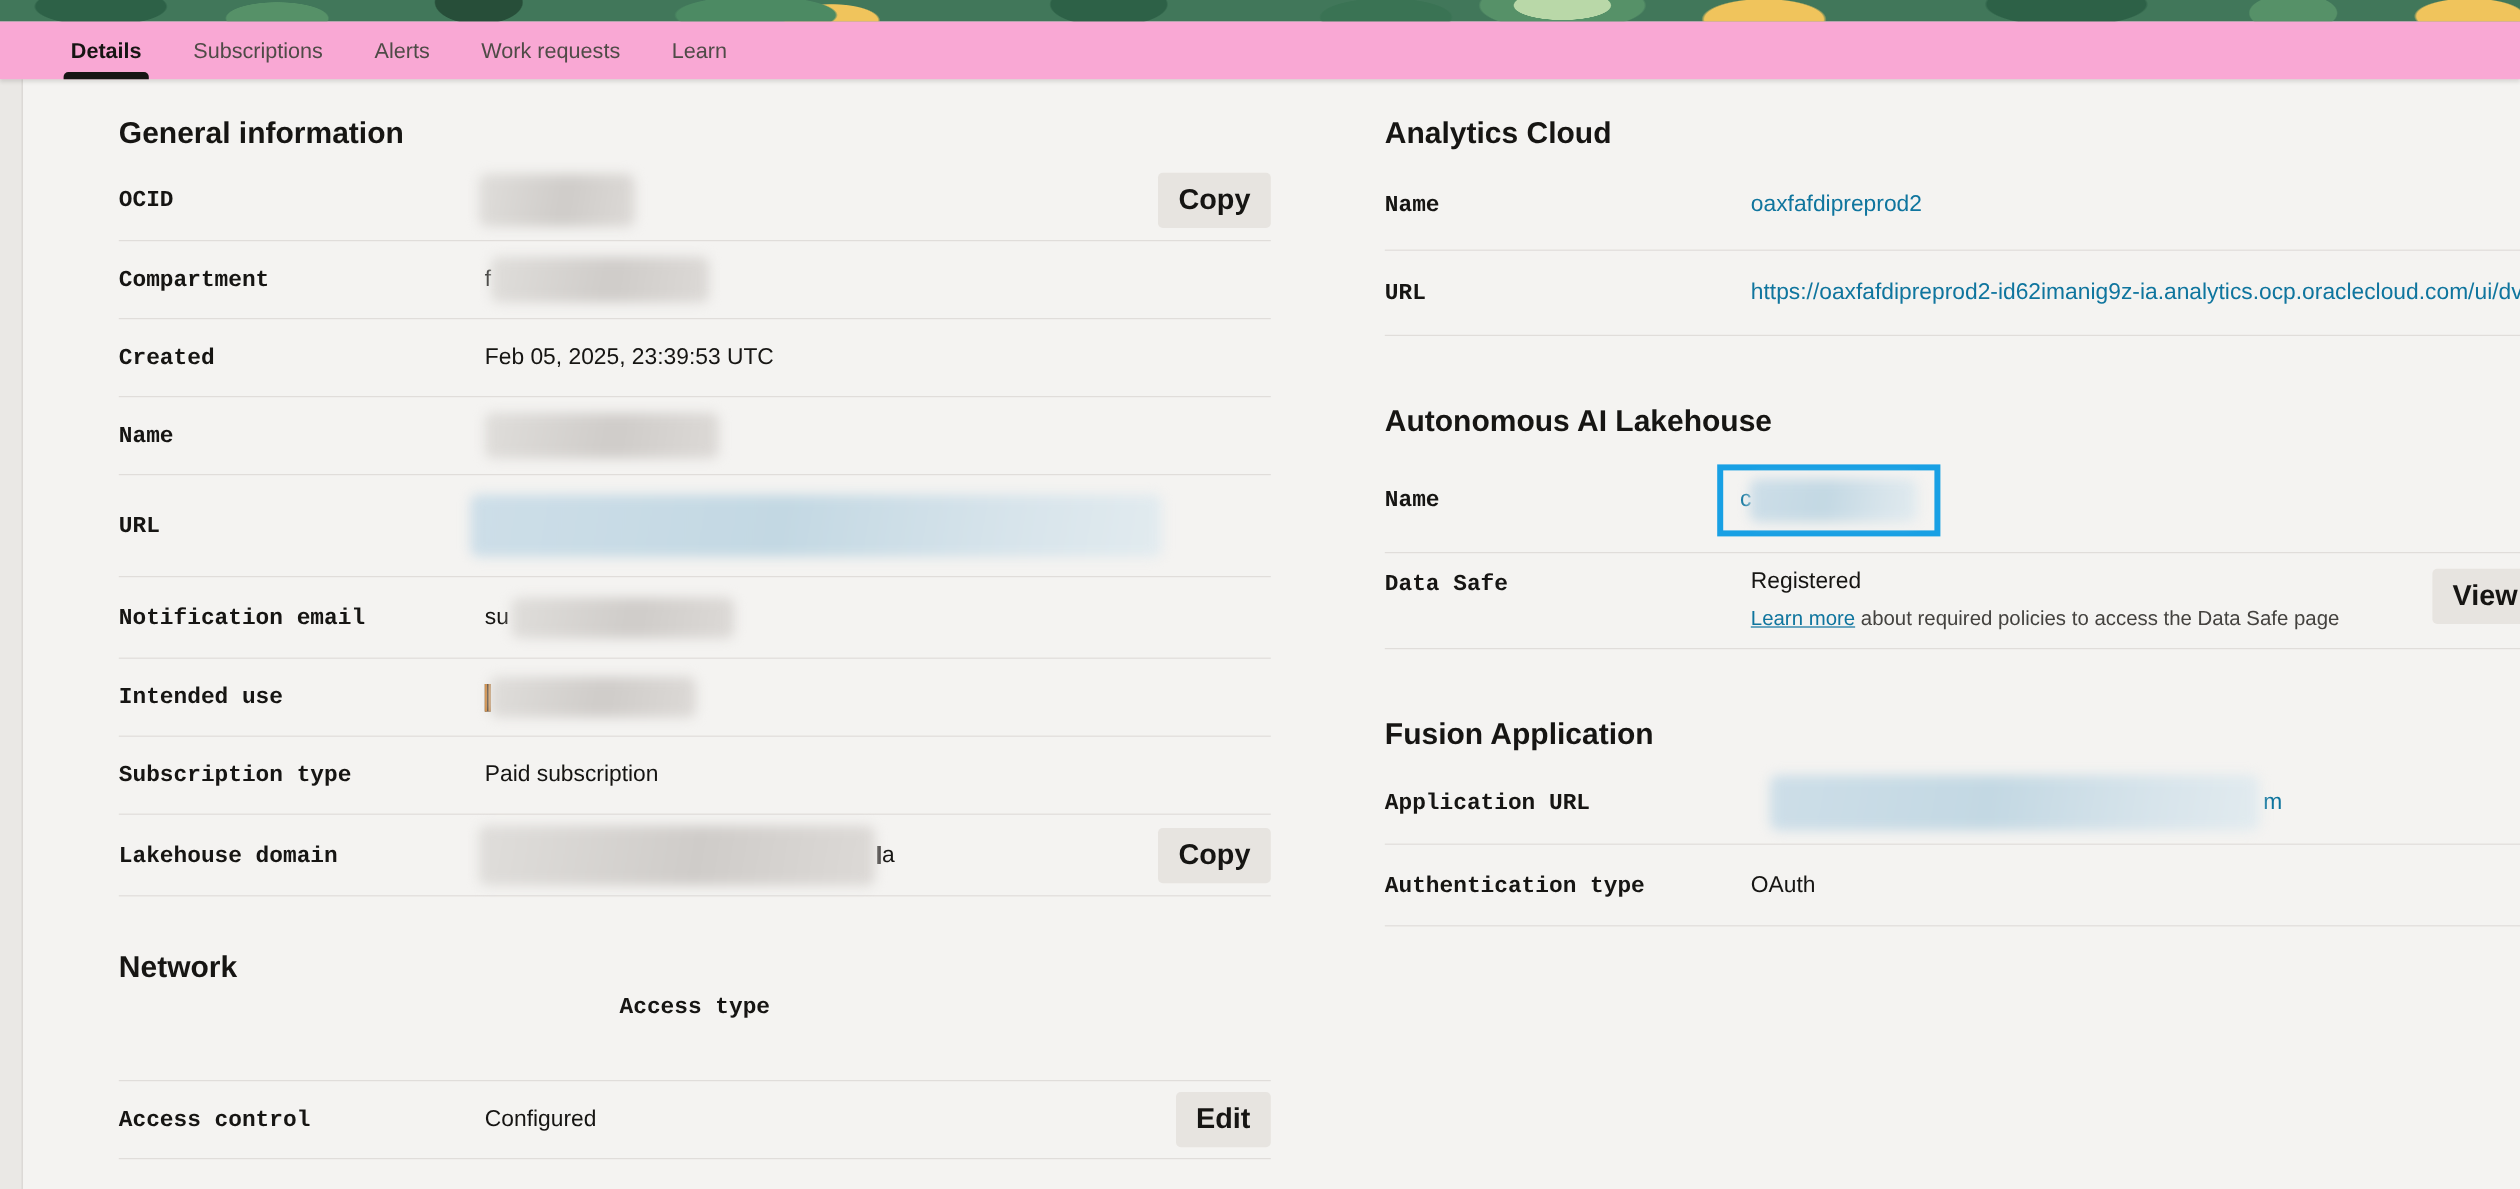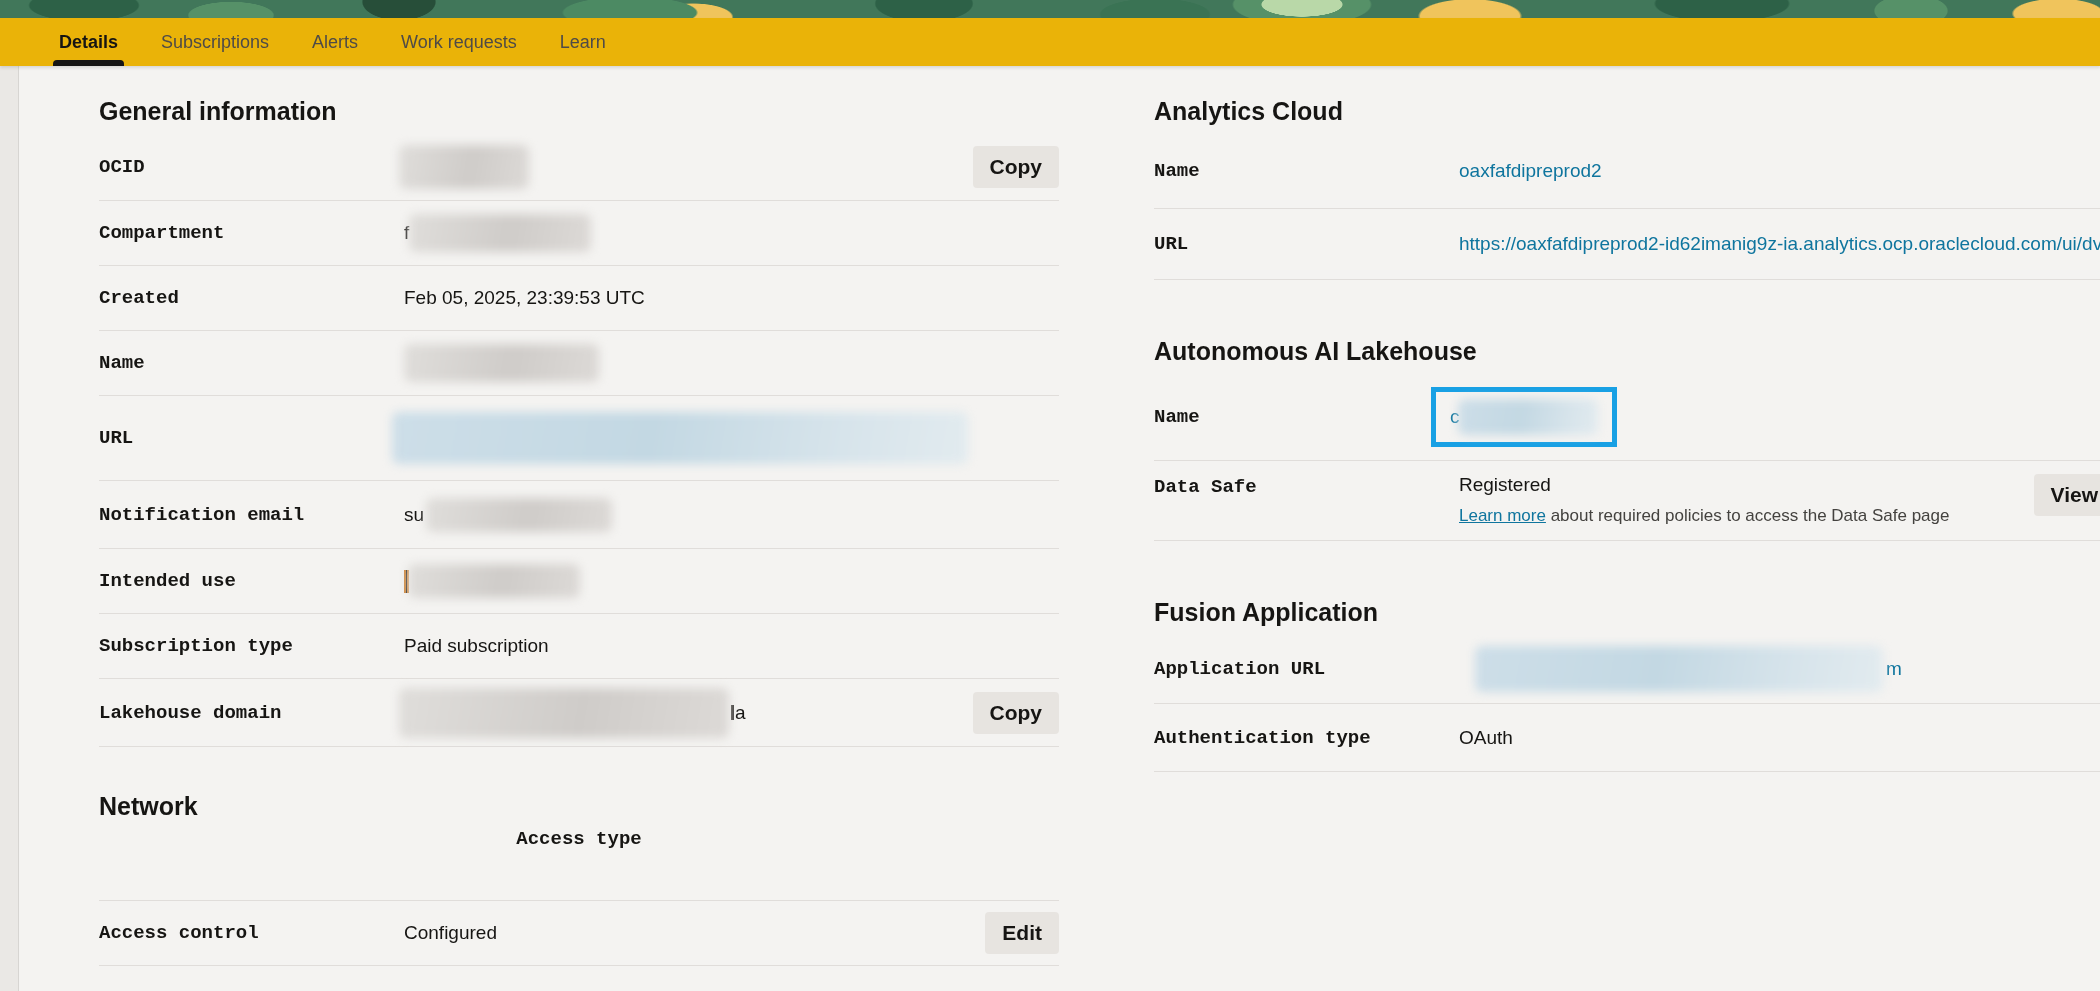--- a/index.html
+++ b/index.html
@@ -23,21 +23,21 @@
       radial-gradient(ellipse 100px 30px at 62% 25%, #b9d8a8 0 40%, #569168 41% 68%, transparent 70%),
       radial-gradient(ellipse 90px 30px at 70% 90%, #f0c45c 0 55%, transparent 58%),
       radial-gradient(ellipse 110px 30px at 82% 20%, #2d6147 0 60%, transparent 62%),
       radial-gradient(ellipse 60px 26px at 91% 60%, #569168 0 60%, transparent 62%),
       radial-gradient(ellipse 80px 26px at 98% 75%, #f0c45c 0 55%, transparent 58%),
       #41775a;
   }
 
   
   .tabbar {
-    height:48px; background:#eab308; display:flex; align-items:stretch;
+    height:48px; background:#f9a8d4; display:flex; align-items:stretch;
     padding-left:57px; gap:39px; position:relative; z-index:3;
     box-shadow:0 2px 3px rgba(60,55,50,.14);
   }
   .tab {
     font-size:18px; color:#4f4b47; display:flex; align-items:center;
     position:relative; cursor:pointer; padding:0 2px; white-space:nowrap;
   }
   .tab.active { color:#161513; font-weight:700; }
   .tab.active::after {
     content:""; position:absolute; left:-4px; right:-4px; bottom:0; height:6px;
@@ -72,21 +72,21 @@
   .label { flex:0 0 305px; font-size:19px; font-weight:700; color:#161513;font-family:Liberation Mono, monospace; }
   .value { flex:1; display:flex; align-items:center; font-size:19px; color:#161513; min-width:0; }
   .value.v-block { display:block; }
 
   a.link, .link { color:#0f759e; text-decoration:none; font-size:19px; cursor:pointer; }
   .link.underline { text-decoration:underline; }
 
   .btn {
     margin-left:auto; background:#e7e4e0; border:none; border-radius:4px;
     color:#161513; font-family:"Liberation Sans", sans-serif;
-    font-size:21px; font-weight:600; padding:9px 17px; cursor:pointer; white-space:nowrap;
+    font-size:24px; font-weight:600; padding:9px 17px; cursor:pointer; white-space:nowrap;
   }
 
   
   .blob { filter:blur(5px); border-radius:7px; flex:none; }
   .blob.gray { background:linear-gradient(100deg,#dedcd9 5%,#cfccc9 55%,#dbd8d5 95%); }
   .blob.teal { background:linear-gradient(100deg,#cddee8 0%,#c3d8e3 45%,#d7e4eb 78%,#e2ebef 100%); }
   .pfx { margin-right:2px; }
   .sfx { margin-left:3px; }
   .caret-artifact {
     width:5px; height:23px; background:#1d1b19; flex:none;

